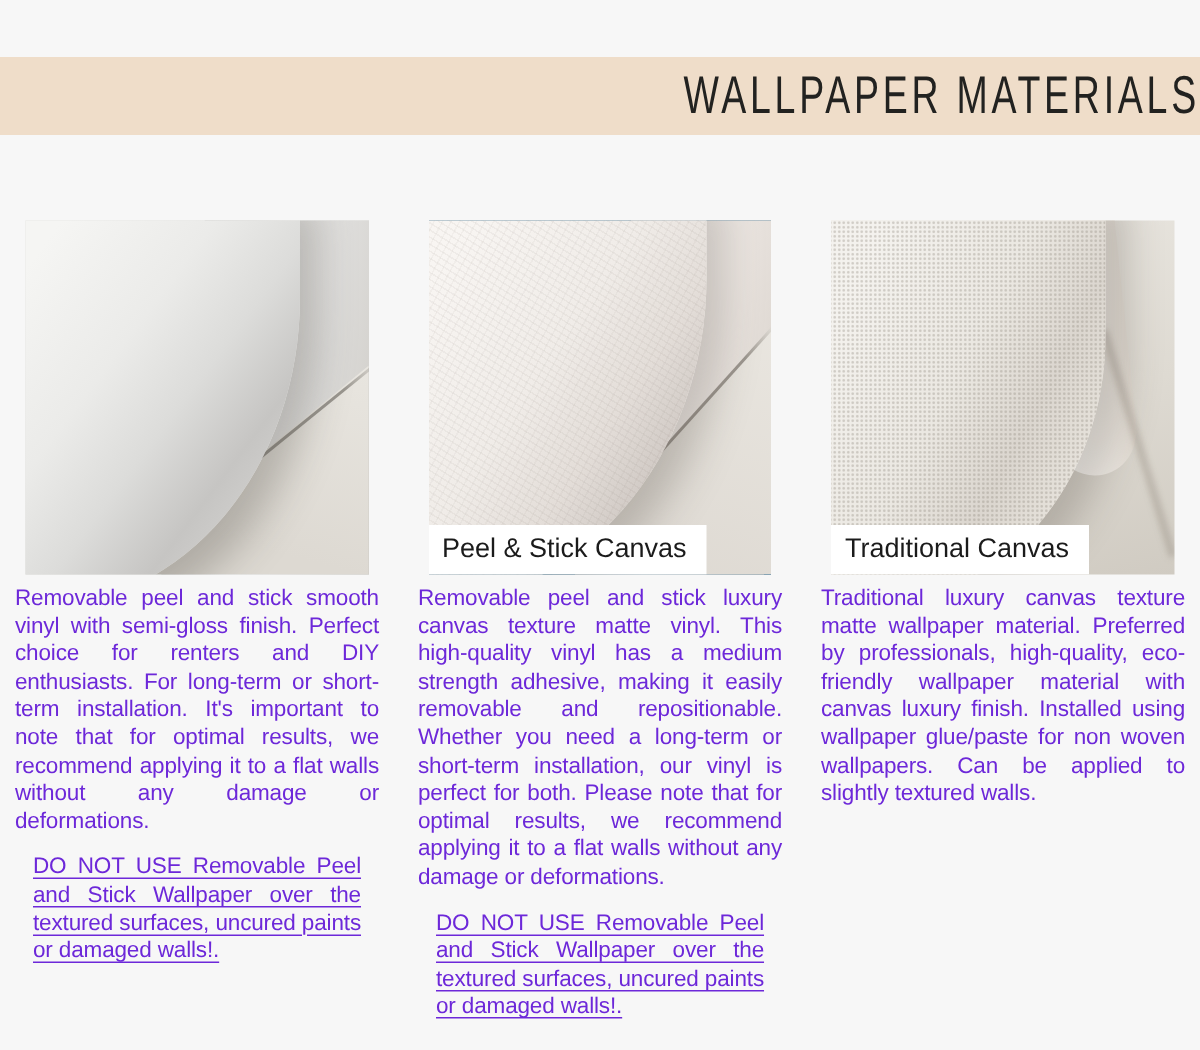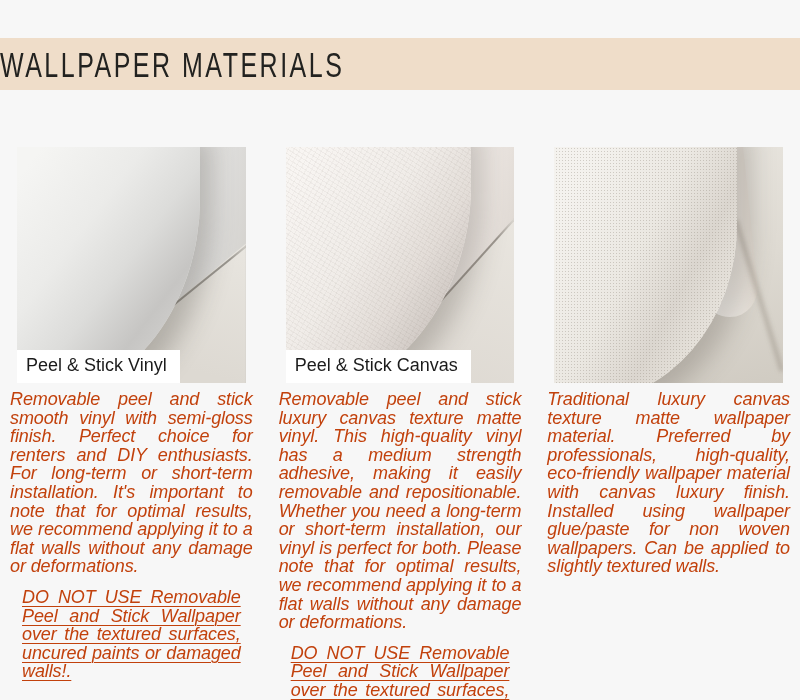--- a/index.html
+++ b/index.html
@@ -10,21 +10,21 @@
     font-family: "Liberation Sans", sans-serif;
     overflow: hidden;
   }
   .page { width: 800px; height: 700px; position: relative; }
 
   
   .band {
     margin-top: 38px;
     height: 52px;
     background: #efddc9;
-    display: flex; align-items: center; justify-content: flex-start;
+    display: flex; align-items: center; justify-content: flex-end;
   }
   .band h1 {
     margin: 0;
     font-size: 25px;
     font-weight: 400;
     letter-spacing: 2.5px;
     color: #222220;
     transform: scaleY(1.42);
     white-space: nowrap;
   }
@@ -142,26 +142,25 @@
     padding: 5px 13px 7px 9px;
     font-size: 18px;
     color: #1b1b1b;
     white-space: nowrap;
     z-index: 3;
   }
 
   
   .desc {
     margin: 7px 0 0 0;
-    font-size: 18px;
+    font-size: 15px;
     line-height: 18.6px;
     letter-spacing: -0.1px;
     text-align: justify;
-    color: #c2410c;
-    font-style: italic;
+    color: #6d28d9;
   }
   .warning {
     margin: 12px;
     text-decoration: underline;
     text-underline-offset: 3px;
     text-decoration-thickness: 1.3px;
   }
   .warning:empty { display: none; }
 
   
@@ -185,21 +184,20 @@
   </header>
 
   <main class="columns">
 
     <section class="col">
       <div class="photo p1">
         <div class="ph ph-back"></div>
         <div class="ph ph-floor"></div>
         <div class="ph ph-edge"></div>
         <div class="ph ph-curl"></div>
-        <div class="label">Peel &amp; Stick Vinyl</div>
       </div>
       <p class="desc">Removable peel and stick smooth vinyl with semi-gloss finish. Perfect choice for renters and DIY enthusiasts. For long-term or short-term installation. It's important to note that for optimal results, we recommend applying it to a flat walls without any damage or deformations.</p>
       <p class="desc warning">DO NOT USE Removable Peel and Stick Wallpaper over the textured surfaces, uncured paints or damaged walls!.</p>
     </section>
 
     <section class="col">
       <div class="photo p2">
         <div class="ph ph-back"></div>
         <div class="ph ph-floor"></div>
         <div class="ph ph-edge"></div>
@@ -208,20 +206,21 @@
       </div>
       <p class="desc">Removable peel and stick luxury canvas texture matte vinyl. This high-quality vinyl has a medium strength adhesive, making it easily removable and repositionable. Whether you need a long-term or short-term installation, our vinyl is perfect for both. Please note that for optimal results, we recommend applying it to a flat walls without any damage or deformations.</p>
       <p class="desc warning">DO NOT USE Removable Peel and Stick Wallpaper over the textured surfaces, uncured paints or damaged walls!.</p>
     </section>
 
     <section class="col">
       <div class="photo p3">
         <div class="ph ph-back"></div>
         <div class="ph ph-edge"></div>
         <div class="ph ph-curl"></div>
+        <div class="label">Traditional Canvas</div>
       </div>
       <p class="desc">Traditional luxury canvas texture matte wallpaper material. Preferred by professionals, high-quality, eco-friendly wallpaper material with canvas luxury finish. Installed using wallpaper glue/paste for non woven wallpapers. Can be applied to slightly textured walls.</p>
 
     </section>
 
   </main>
 
   <footer class="footer">
     <span>www.eazzywalls.com</span>
   </footer>

